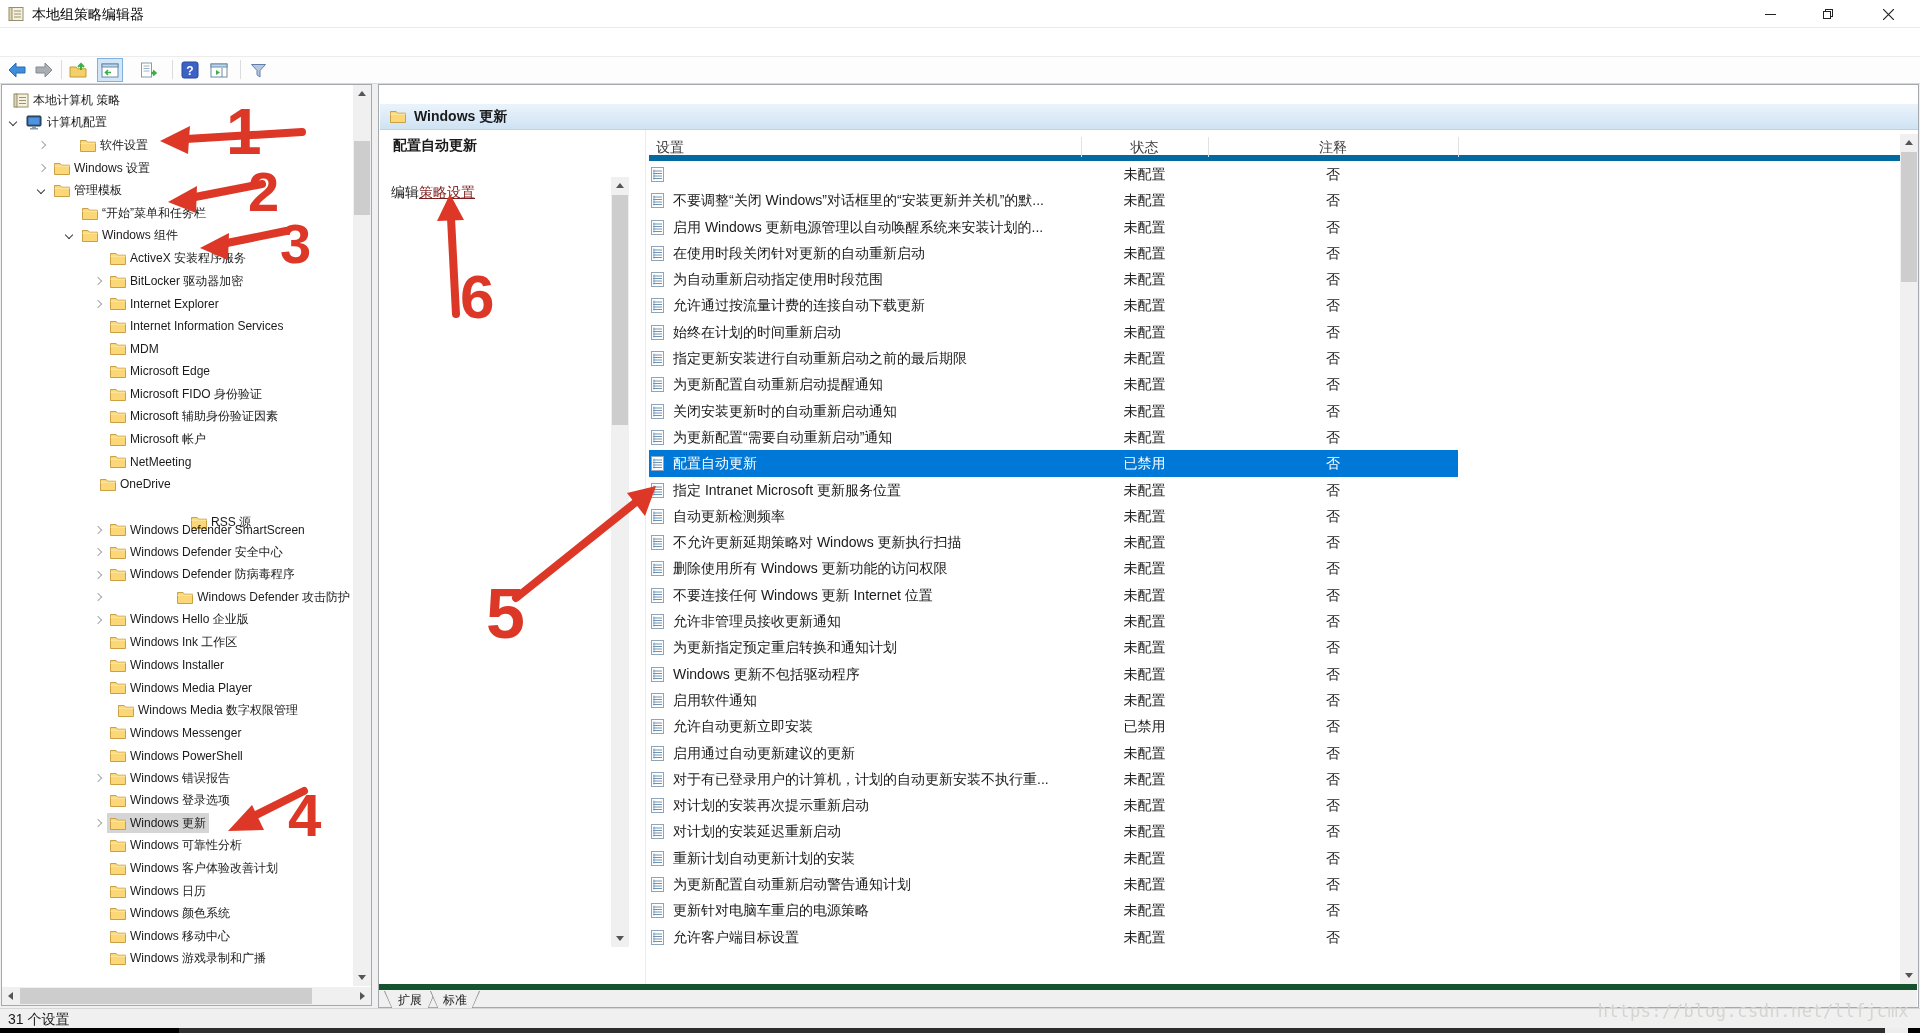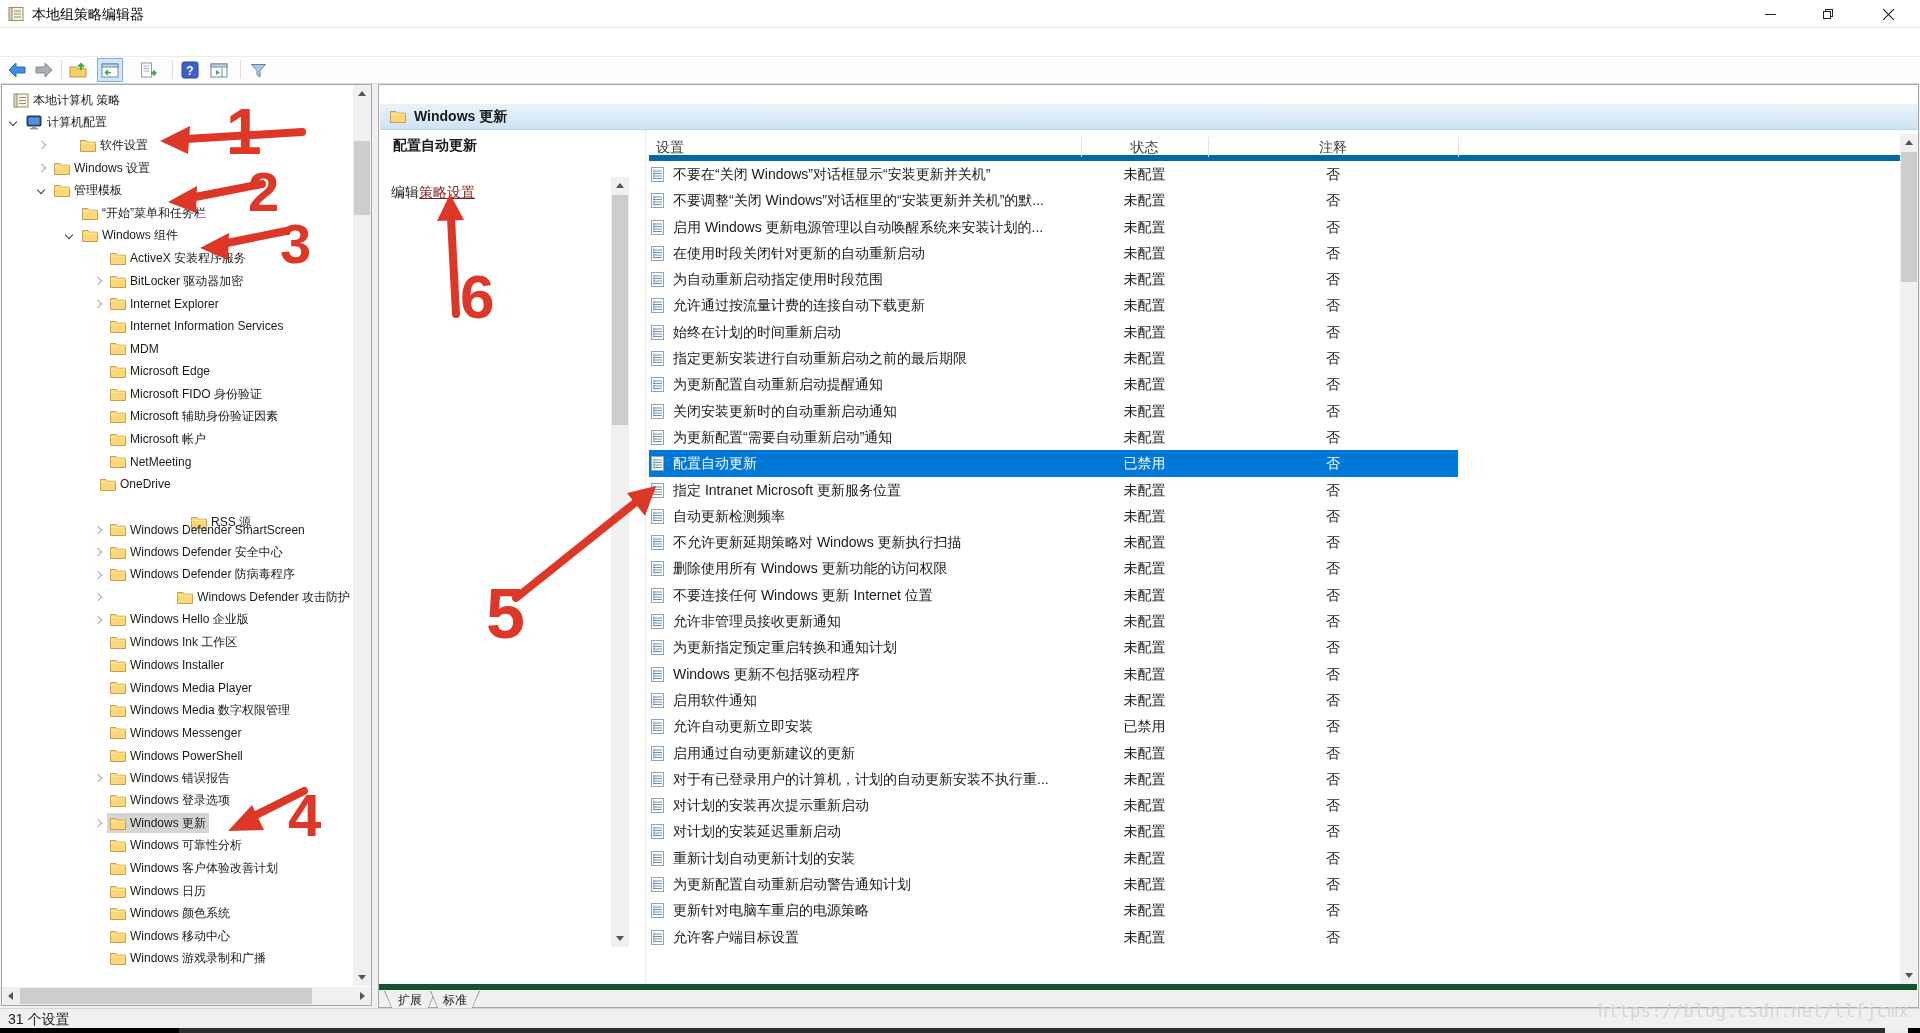--- a/index.html
+++ b/index.html
@@ -558,21 +558,21 @@
           <span class="ticon">
             <svg width="16" height="13" viewBox="0 0 16 13">
               <path d="M0.5,1.5 h5.6 l1.3,1.7 h8.1 v9.3 h-15 Z" fill="#fbd778" stroke="#caa046"></path>
               <path d="M0.5,4.2 h15" stroke="#fde9a8"></path>
             </svg>
           </span>
           <span class="tlabel">Windows Media Player</span>
         </span>
       </div>
 
-      <div class="tree-row" style="padding-left: 87px;">
+      <div class="tree-row" style="padding-left: 87px; margin-left: 8px;">
         <span class="expander exp-none"></span>
         <span class="t-core">
           <span class="ticon">
             <svg width="16" height="13" viewBox="0 0 16 13">
               <path d="M0.5,1.5 h5.6 l1.3,1.7 h8.1 v9.3 h-15 Z" fill="#fbd778" stroke="#caa046"></path>
               <path d="M0.5,4.2 h15" stroke="#fde9a8"></path>
             </svg>
           </span>
           <span class="tlabel">Windows Media 数字权限管理</span>
         </span>
@@ -820,21 +820,20 @@
         <span class="licon">
           <svg width="13" height="15" viewBox="0 0 13 15">
             <rect x="0.5" y="0.5" width="12" height="14" fill="#fff" stroke="#8ea4b8"></rect>
             <rect x="2" y="2.5" width="2.2" height="10" fill="#c3d6e6"></rect>
             <line x1="2" y1="4" x2="11" y2="4" stroke="#6f93b4"></line>
             <line x1="2" y1="6.5" x2="11" y2="6.5" stroke="#6f93b4"></line>
             <line x1="2" y1="9" x2="11" y2="9" stroke="#6f93b4"></line>
             <line x1="2" y1="11.5" x2="11" y2="11.5" stroke="#6f93b4"></line>
           </svg>
         </span>
-        <span class="l-name">不要在“关闭 Windows”对话框显示“安装更新并关机”</span>
         <span class="l-status">未配置</span>
         <span class="l-comment">否</span>
       </div>
 
       <div class="list-row">
         <span class="licon">
           <svg width="13" height="15" viewBox="0 0 13 15">
             <rect x="0.5" y="0.5" width="12" height="14" fill="#fff" stroke="#8ea4b8"></rect>
             <rect x="2" y="2.5" width="2.2" height="10" fill="#c3d6e6"></rect>
             <line x1="2" y1="4" x2="11" y2="4" stroke="#6f93b4"></line>

